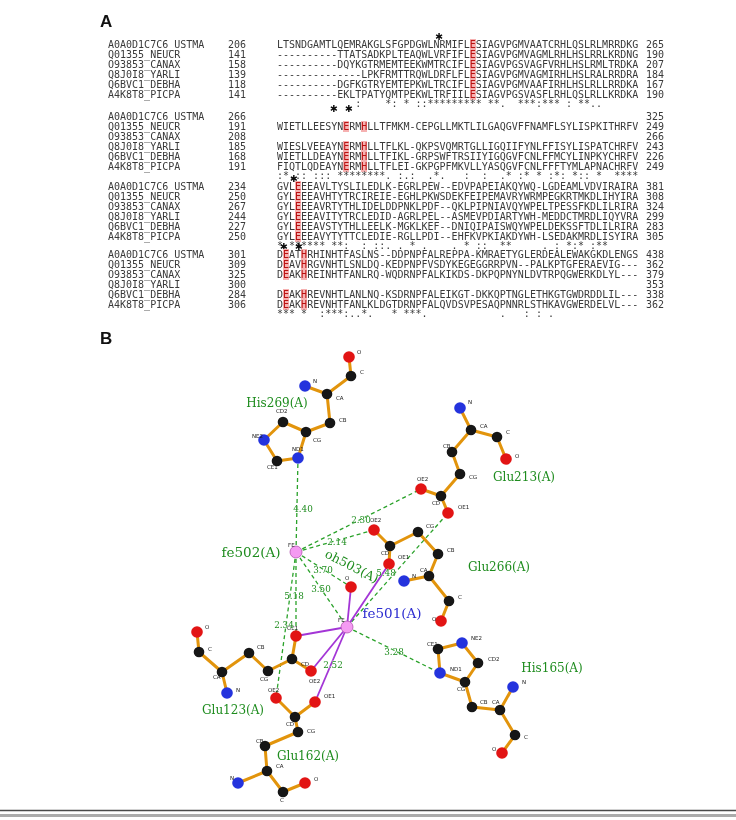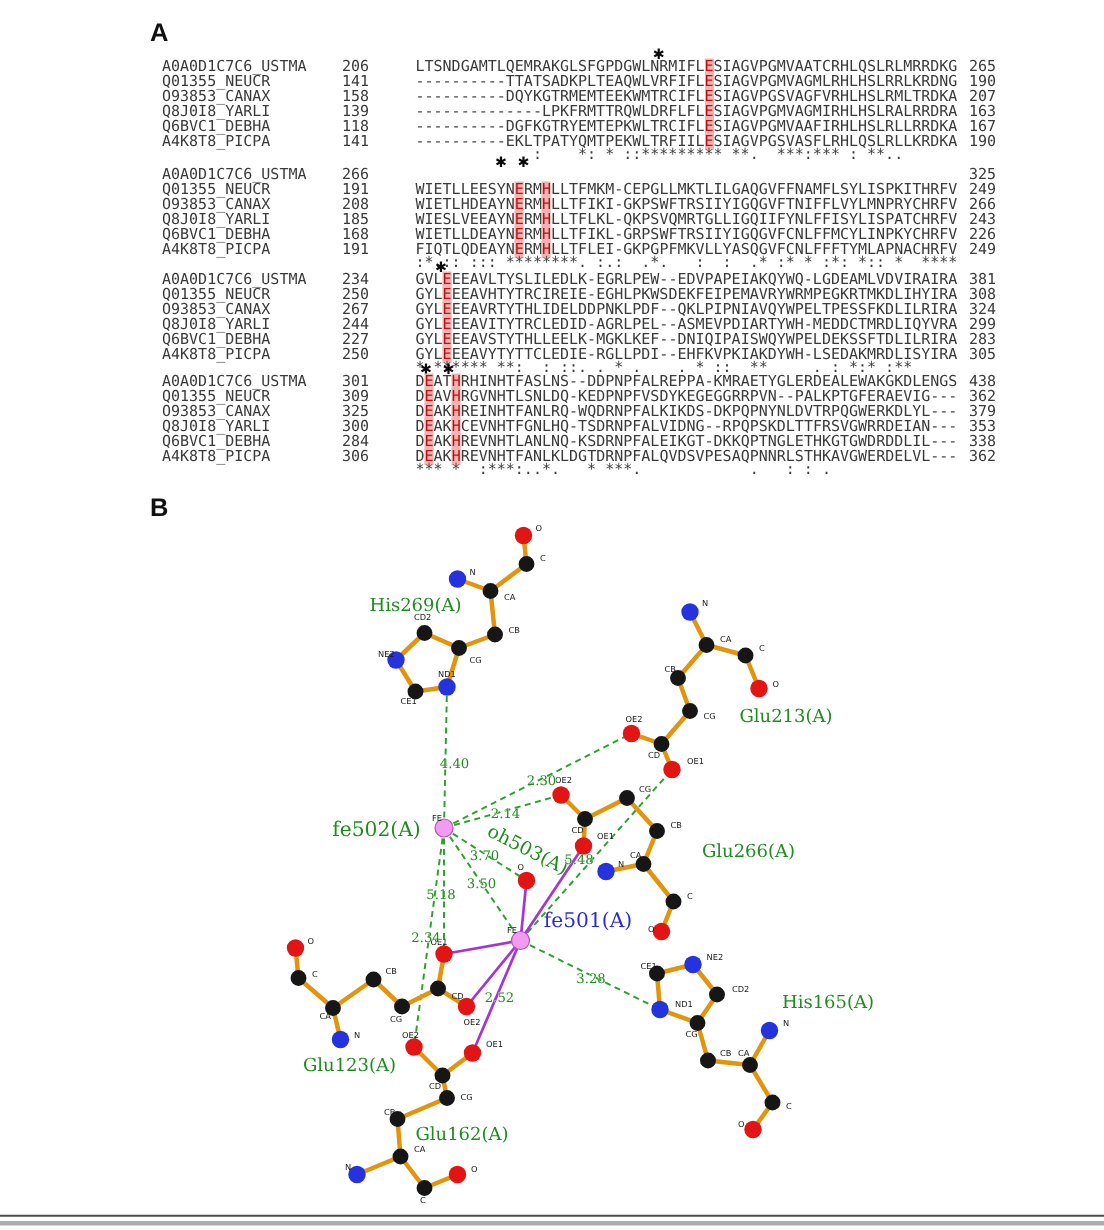--- a/index.html
+++ b/index.html
@@ -24,47 +24,47 @@
 <body>
 
 <div class="plabel" style="left:100px;top:12px">A</div>
 <div class="plabel" style="left:100px;top:329px">B</div>
 
 <div id="alignment">
     <span class="mark" style="left: 435.195px; top: 30.5px;">✱</span>
     <div class="arow" style="top: 40px; left: 0px; width: 736px;"><span class="aname">A0A0D1C7C6_USTMA</span><span class="anum">206</span><span class="aseq">LTSNDGAMTLQEMRAKGLSFGPDGWLNRMIFL<span class="hl">E</span>SIAGVPGMVAATCRHLQSLRLMRRDKG</span><span class="aend">265</span></div>
     <div class="arow" style="top: 49.9px; left: 0px; width: 736px;"><span class="aname">Q01355_NEUCR</span><span class="anum">141</span><span class="aseq">----------TTATSADKPLTEAQWLVRFIFL<span class="hl">E</span>SIAGVPGMVAGMLRHLHSLRRLKRDNG</span><span class="aend">190</span></div>
     <div class="arow" style="top: 59.8px; left: 0px; width: 736px;"><span class="aname">O93853_CANAX</span><span class="anum">158</span><span class="aseq">----------DQYKGTRMEMTEEKWMTRCIFL<span class="hl">E</span>SIAGVPGSVAGFVRHLHSLRMLTRDKA</span><span class="aend">207</span></div>
-    <div class="arow" style="top: 69.7px; left: 0px; width: 736px;"><span class="aname">Q8J0I8_YARLI</span><span class="anum">139</span><span class="aseq">--------------LPKFRMTTRQWLDRFLFL<span class="hl">E</span>SIAGVPGMVAGMIRHLHSLRALRRDRA</span><span class="aend">163</span></div>
+    <div class="arow" style="top: 69.7px; left: 0px; width: 736px;"><span class="aname">Q8J0I8_YARLI</span><span class="anum">139</span><span class="aseq">--------------LPKFRMTTRQWLDRFLFL<span class="hl">E</span>SIAGVPGMVAGMIRHLHSLRALRRDRA</span><span class="aend">184</span></div>
     <div class="arow" style="top: 79.6px; left: 0px; width: 736px;"><span class="aname">Q6BVC1_DEBHA</span><span class="anum">118</span><span class="aseq">----------DGFKGTRYEMTEPKWLTRCIFL<span class="hl">E</span>SIAGVPGMVAAFIRHLHSLRLLRRDKA</span><span class="aend">167</span></div>
     <div class="arow" style="top: 89.5px; left: 0px; width: 736px;"><span class="aname">A4K8T8_PICPA</span><span class="anum">141</span><span class="aseq">----------EKLTPATYQMTPEKWLTRFIIL<span class="hl">E</span>SIAGVPGSVASFLRHLQSLRLLKRDKA</span><span class="aend">190</span></div>
     <div class="arow cons" style="top: 99.4px; left: 277px;">             :    *: * ::********* **.  ***:*** : **..</div>
     <span class="mark" style="left: 330.069px; top: 102.5px;">✱</span>
     <span class="mark" style="left: 345.087px; top: 102.5px;">✱</span>
     <div class="arow" style="top: 112px; left: 0px; width: 736px;"><span class="aname">A0A0D1C7C6_USTMA</span><span class="anum">266</span><span class="aend">325</span></div>
     <div class="arow" style="top: 121.9px; left: 0px; width: 736px;"><span class="aname">Q01355_NEUCR</span><span class="anum">191</span><span class="aseq">WIETLLEESYN<span class="hl">E</span>RM<span class="hl">H</span>LLTFMKM-CEPGLLMKTLILGAQGVFFNAMFLSYLISPKITHRFV</span><span class="aend">249</span></div>
-    <div class="arow" style="top: 131.8px; left: 0px; width: 736px;"><span class="aname">O93853_CANAX</span><span class="anum">208</span><span class="aseq">WIETLHDEAYN<span class="hl">E</span>RM<span class="hl">H</span>LLTFIKI-GKPSWFTRSIIYIGQGVFTNIFFLVYLMNPRYCHRFV</span><span class="aend">266</span></div>
+    <div class="arow" style="top: 131.8px; left: 0px; width: 736px;"><span class="aname">O93853_CANAX</span><span class="anum">208</span><span class="aend">266</span></div>
     <div class="arow" style="top: 141.7px; left: 0px; width: 736px;"><span class="aname">Q8J0I8_YARLI</span><span class="anum">185</span><span class="aseq">WIESLVEEAYN<span class="hl">E</span>RM<span class="hl">H</span>LLTFLKL-QKPSVQMRTGLLIGQIIFYNLFFISYLISPATCHRFV</span><span class="aend">243</span></div>
     <div class="arow" style="top: 151.6px; left: 0px; width: 736px;"><span class="aname">Q6BVC1_DEBHA</span><span class="anum">168</span><span class="aseq">WIETLLDEAYN<span class="hl">E</span>RM<span class="hl">H</span>LLTFIKL-GRPSWFTRSIIYIGQGVFCNLFFMCYLINPKYCHRFV</span><span class="aend">226</span></div>
     <div class="arow" style="top: 161.5px; left: 0px; width: 736px;"><span class="aname">A4K8T8_PICPA</span><span class="anum">191</span><span class="aseq">FIQTLQDEAYN<span class="hl">E</span>RM<span class="hl">H</span>LLTFLEI-GKPGPFMKVLLYASQGVFCNLFFFTYMLAPNACHRFV</span><span class="aend">249</span></div>
     <div class="arow cons" style="top: 171.4px; left: 277px;">:*.:: ::: ********. :.:  .*.   :  :  .* :* * :*: *:: *  ****</div>
     <span class="mark" style="left: 290.021px; top: 172.5px;">✱</span>
     <div class="arow" style="top: 182px; left: 0px; width: 736px;"><span class="aname">A0A0D1C7C6_USTMA</span><span class="anum">234</span><span class="aseq">GVL<span class="hl">E</span>EEAVLTYSLILEDLK-EGRLPEW--EDVPAPEIAKQYWQ-LGDEAMLVDVIRAIRA</span><span class="aend">381</span></div>
     <div class="arow" style="top: 191.9px; left: 0px; width: 736px;"><span class="aname">Q01355_NEUCR</span><span class="anum">250</span><span class="aseq">GYL<span class="hl">E</span>EEAVHTYTRCIREIE-EGHLPKWSDEKFEIPEMAVRYWRMPEGKRTMKDLIHYIRA</span><span class="aend">308</span></div>
     <div class="arow" style="top: 201.8px; left: 0px; width: 736px;"><span class="aname">O93853_CANAX</span><span class="anum">267</span><span class="aseq">GYL<span class="hl">E</span>EEAVRTYTHLIDELDDPNKLPDF--QKLPIPNIAVQYWPELTPESSFKDLILRIRA</span><span class="aend">324</span></div>
     <div class="arow" style="top: 211.7px; left: 0px; width: 736px;"><span class="aname">Q8J0I8_YARLI</span><span class="anum">244</span><span class="aseq">GYL<span class="hl">E</span>EEAVITYTRCLEDID-AGRLPEL--ASMEVPDIARTYWH-MEDDCTMRDLIQYVRA</span><span class="aend">299</span></div>
     <div class="arow" style="top: 221.6px; left: 0px; width: 736px;"><span class="aname">Q6BVC1_DEBHA</span><span class="anum">227</span><span class="aseq">GYL<span class="hl">E</span>EEAVSTYTHLLEELK-MGKLKEF--DNIQIPAISWQYWPELDEKSSFTDLILRIRA</span><span class="aend">283</span></div>
     <div class="arow" style="top: 231.5px; left: 0px; width: 736px;"><span class="aname">A4K8T8_PICPA</span><span class="anum">250</span><span class="aseq">GYL<span class="hl">E</span>EEAVYTYTTCLEDIE-RGLLPDI--EHFKVPKIAKDYWH-LSEDAKMRDLISYIRA</span><span class="aend">305</span></div>
     <div class="arow cons" style="top: 241.4px; left: 277px;">* ****** **:  : ::. . * .    . * ::  **     . : *:* :**</div>
     <span class="mark" style="left: 280.009px; top: 240.5px;">✱</span>
     <span class="mark" style="left: 295.027px; top: 240.5px;">✱</span>
     <div class="arow" style="top: 250px; left: 0px; width: 736px;"><span class="aname">A0A0D1C7C6_USTMA</span><span class="anum">301</span><span class="aseq">D<span class="hl">E</span>AT<span class="hl">H</span>RHINHTFASLNS--DDPNPFALREPPA-KMRAETYGLERDEALEWAKGKDLENGS</span><span class="aend">438</span></div>
     <div class="arow" style="top: 259.9px; left: 0px; width: 736px;"><span class="aname">Q01355_NEUCR</span><span class="anum">309</span><span class="aseq">D<span class="hl">E</span>AV<span class="hl">H</span>RGVNHTLSNLDQ-KEDPNPFVSDYKEGEGGRRPVN--PALKPTGFERAEVIG---</span><span class="aend">362</span></div>
     <div class="arow" style="top: 269.8px; left: 0px; width: 736px;"><span class="aname">O93853_CANAX</span><span class="anum">325</span><span class="aseq">D<span class="hl">E</span>AK<span class="hl">H</span>REINHTFANLRQ-WQDRNPFALKIKDS-DKPQPNYNLDVTRPQGWERKDLYL---</span><span class="aend">379</span></div>
-    <div class="arow" style="top: 279.7px; left: 0px; width: 736px;"><span class="aname">Q8J0I8_YARLI</span><span class="anum">300</span><span class="aseq">D<span class="hl">E</span>AK<span class="hl">H</span>CEVNHTFGNLHQ-TSDRNPFALVIDNG--RPQPSKDLTTFRSVGWRRDEIAN---</span><span class="aend">353</span></div>
+    <div class="arow" style="top: 279.7px; left: 0px; width: 736px;"><span class="aname">Q8J0I8_YARLI</span><span class="anum">300</span><span class="aend">353</span></div>
     <div class="arow" style="top: 289.6px; left: 0px; width: 736px;"><span class="aname">Q6BVC1_DEBHA</span><span class="anum">284</span><span class="aseq">D<span class="hl">E</span>AK<span class="hl">H</span>REVNHTLANLNQ-KSDRNPFALEIKGT-DKKQPTNGLETHKGTGWDRDDLIL---</span><span class="aend">338</span></div>
     <div class="arow" style="top: 299.5px; left: 0px; width: 736px;"><span class="aname">A4K8T8_PICPA</span><span class="anum">306</span><span class="aseq">D<span class="hl">E</span>AK<span class="hl">H</span>REVNHTFANLKLDGTDRNPFALQVDSVPESAQPNNRLSTHKAVGWERDELVL---</span><span class="aend">362</span></div>
     <div class="arow cons" style="top: 309.4px; left: 277px;">*** *  :***:..*.   * ***.            .   : : .</div>
   </div>
 
 <svg id="diagram" width="736" height="820" viewBox="0 0 736 820">
     <line x1="296" y1="552" x2="298" y2="458" stroke="#2aa22a" stroke-width="1.3" stroke-dasharray="4 3"></line>
     <line x1="296" y1="552" x2="421" y2="489" stroke="#2aa22a" stroke-width="1.3" stroke-dasharray="4 3"></line>
     <line x1="296" y1="552" x2="374" y2="530" stroke="#2aa22a" stroke-width="1.3" stroke-dasharray="4 3"></line>
     <line x1="296" y1="552" x2="351" y2="587" stroke="#2aa22a" stroke-width="1.3" stroke-dasharray="4 3"></line>

